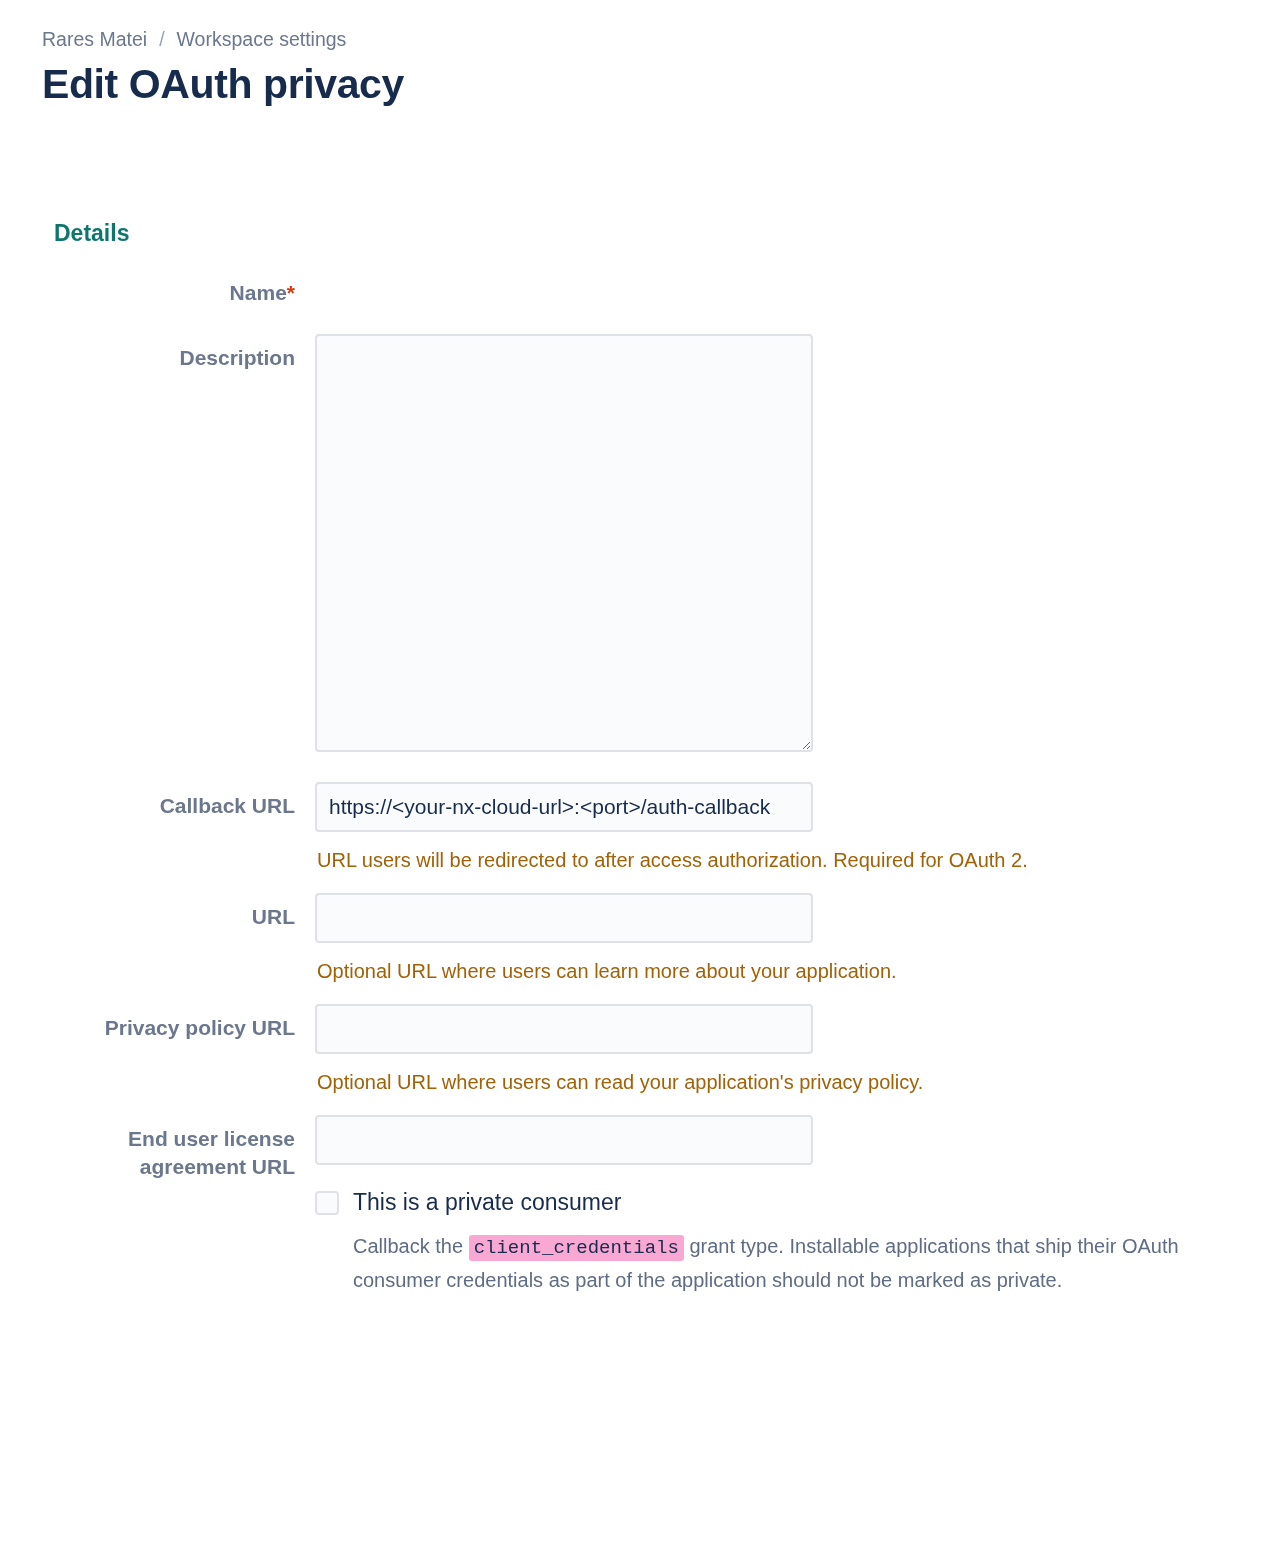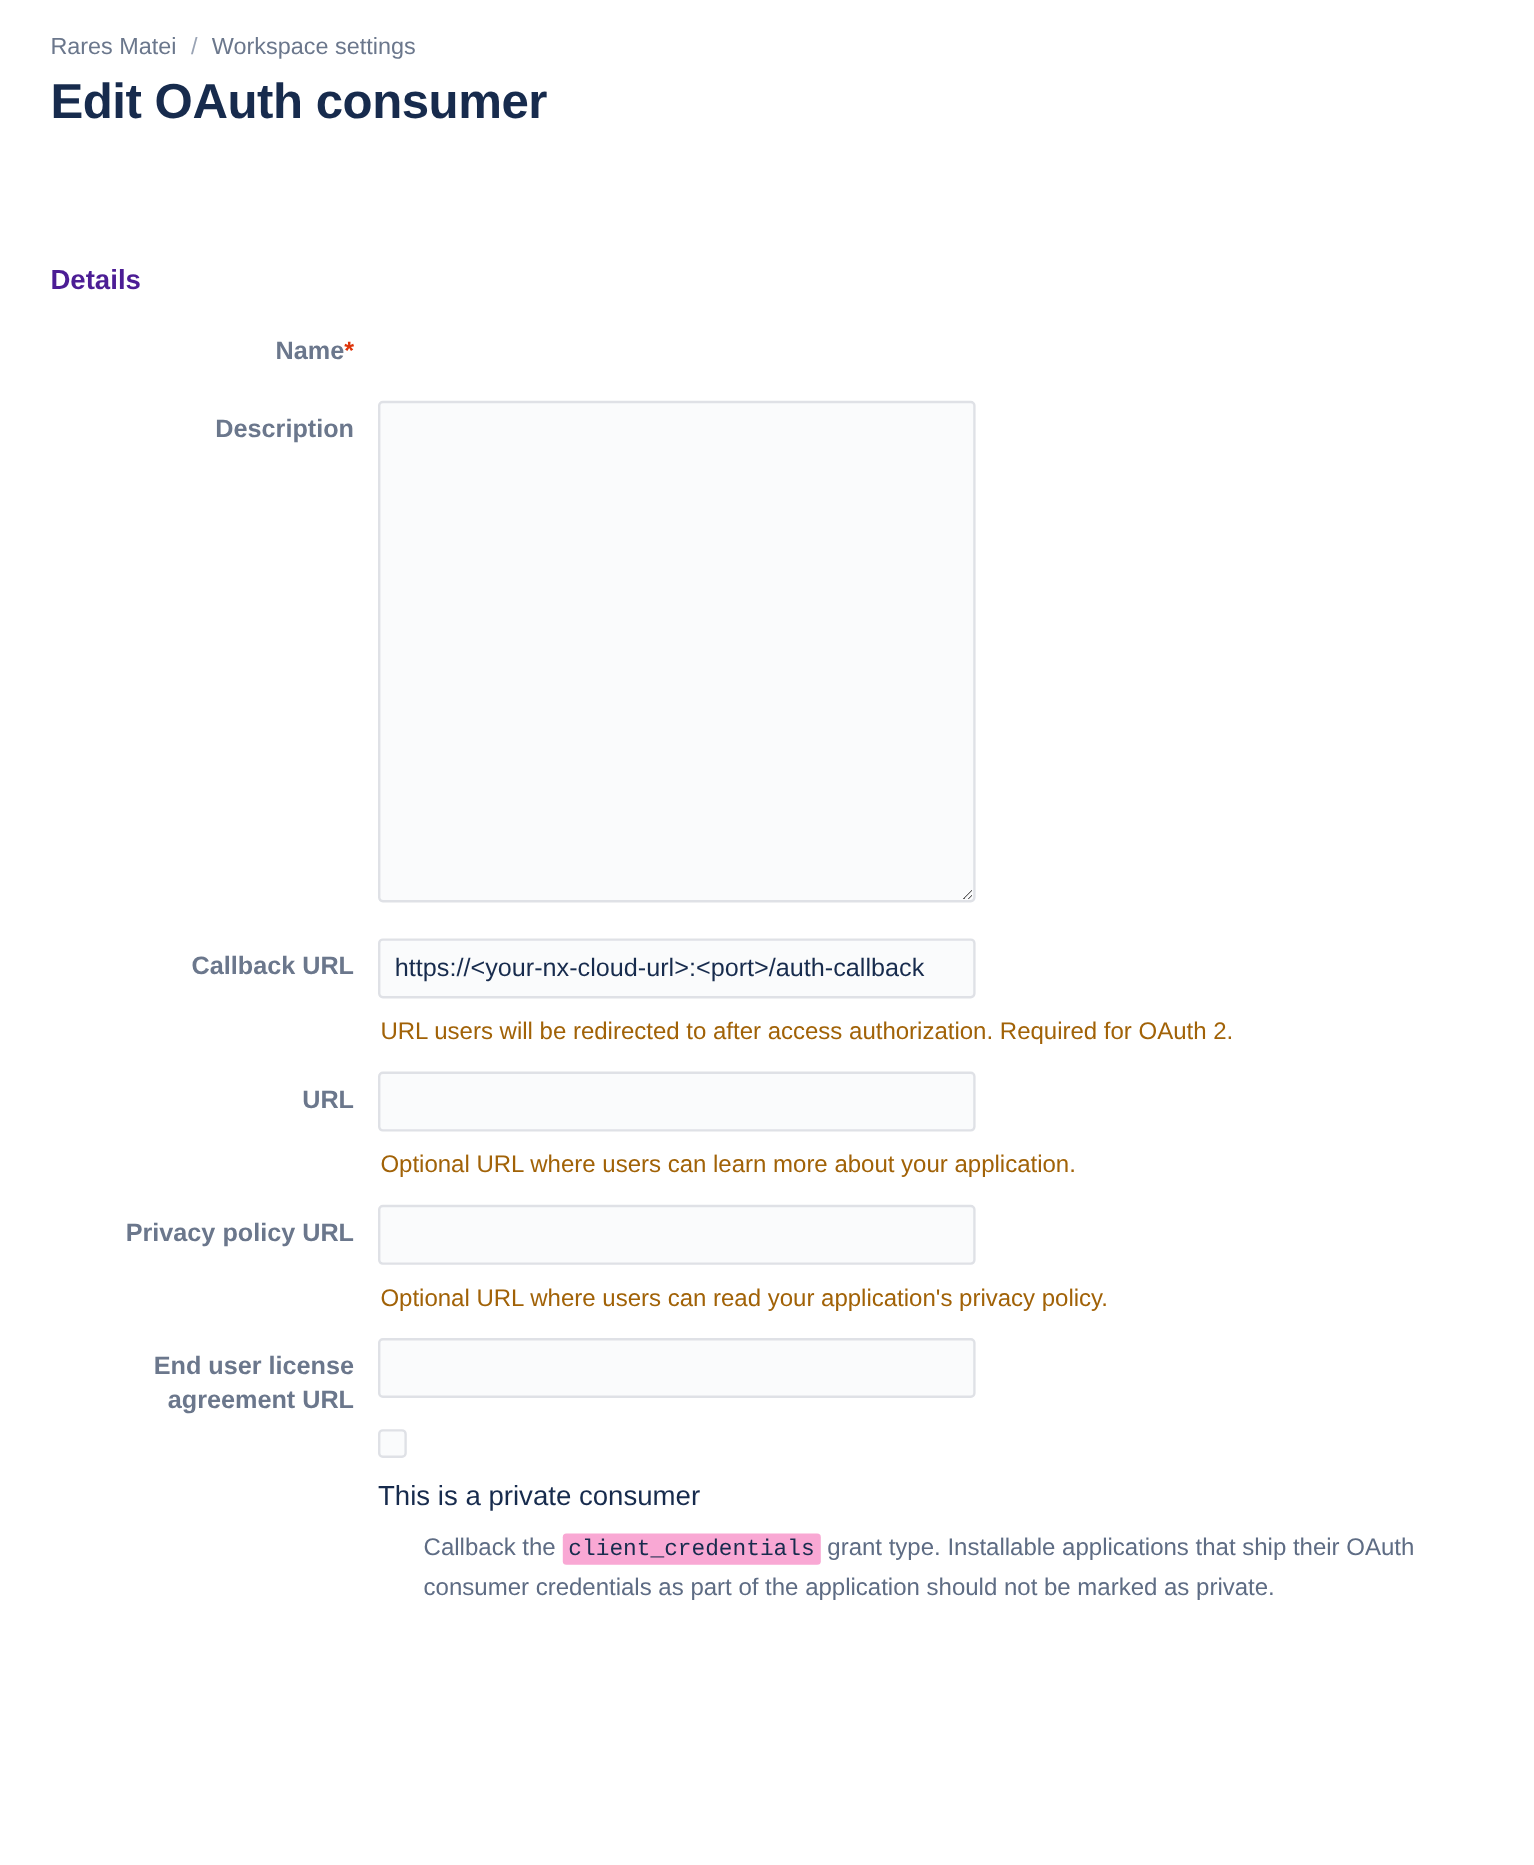--- a/index.html
+++ b/index.html
@@ -43,22 +43,22 @@
     line-height: 1.15;
     font-weight: bold;
     color: #172b4d;
     margin: 8px 0 0 0;
     letter-spacing: -0.4px;
   }
   
   .section-title {
     font-size: 23px;
     font-weight: bold;
-    color: #4c1d95;
-    margin: 112px 0 0 0;
+    color: #0f766e;
+    margin: 112px 0 0 12px;
   }
   .form {
     margin-top: 22px;
   }
   .field-row {
     display: flex;
     align-items: flex-start;
     margin-bottom: 0;
   }
   .field-label {
@@ -116,21 +116,20 @@
     max-width: 900px;
   }
   .gap-after-name { height: 26px; }
   .gap-after-desc { height: 30px; }
   
   .checkbox-row {
     display: flex;
     align-items: flex-start;
     gap: 14px;
     margin-top: 4px;
-    flex-direction: column;
   }
   .checkbox {
     width: 24px;
     height: 24px;
     flex: 0 0 24px;
     border: 2px solid #dfe1e6;
     border-radius: 4px;
     background: #fafbfc;
     margin-top: 6px;
     cursor: pointer;
@@ -161,21 +160,21 @@
 <body>
 
 <div class="page">
 
   <div class="breadcrumb">
     <a>Rares Matei</a>
     <span class="sep">/</span>
     <a>Workspace settings</a>
   </div>
 
-  <h1 class="page-title">Edit OAuth consumer</h1>
+  <h1 class="page-title">Edit OAuth privacy</h1>
 
   <h2 class="section-title">Details</h2>
 
   <div class="form">
 
     <div class="field-row">
       <div class="field-label">
         <span>Name</span><span class="req">*</span>
       </div>
     </div>

